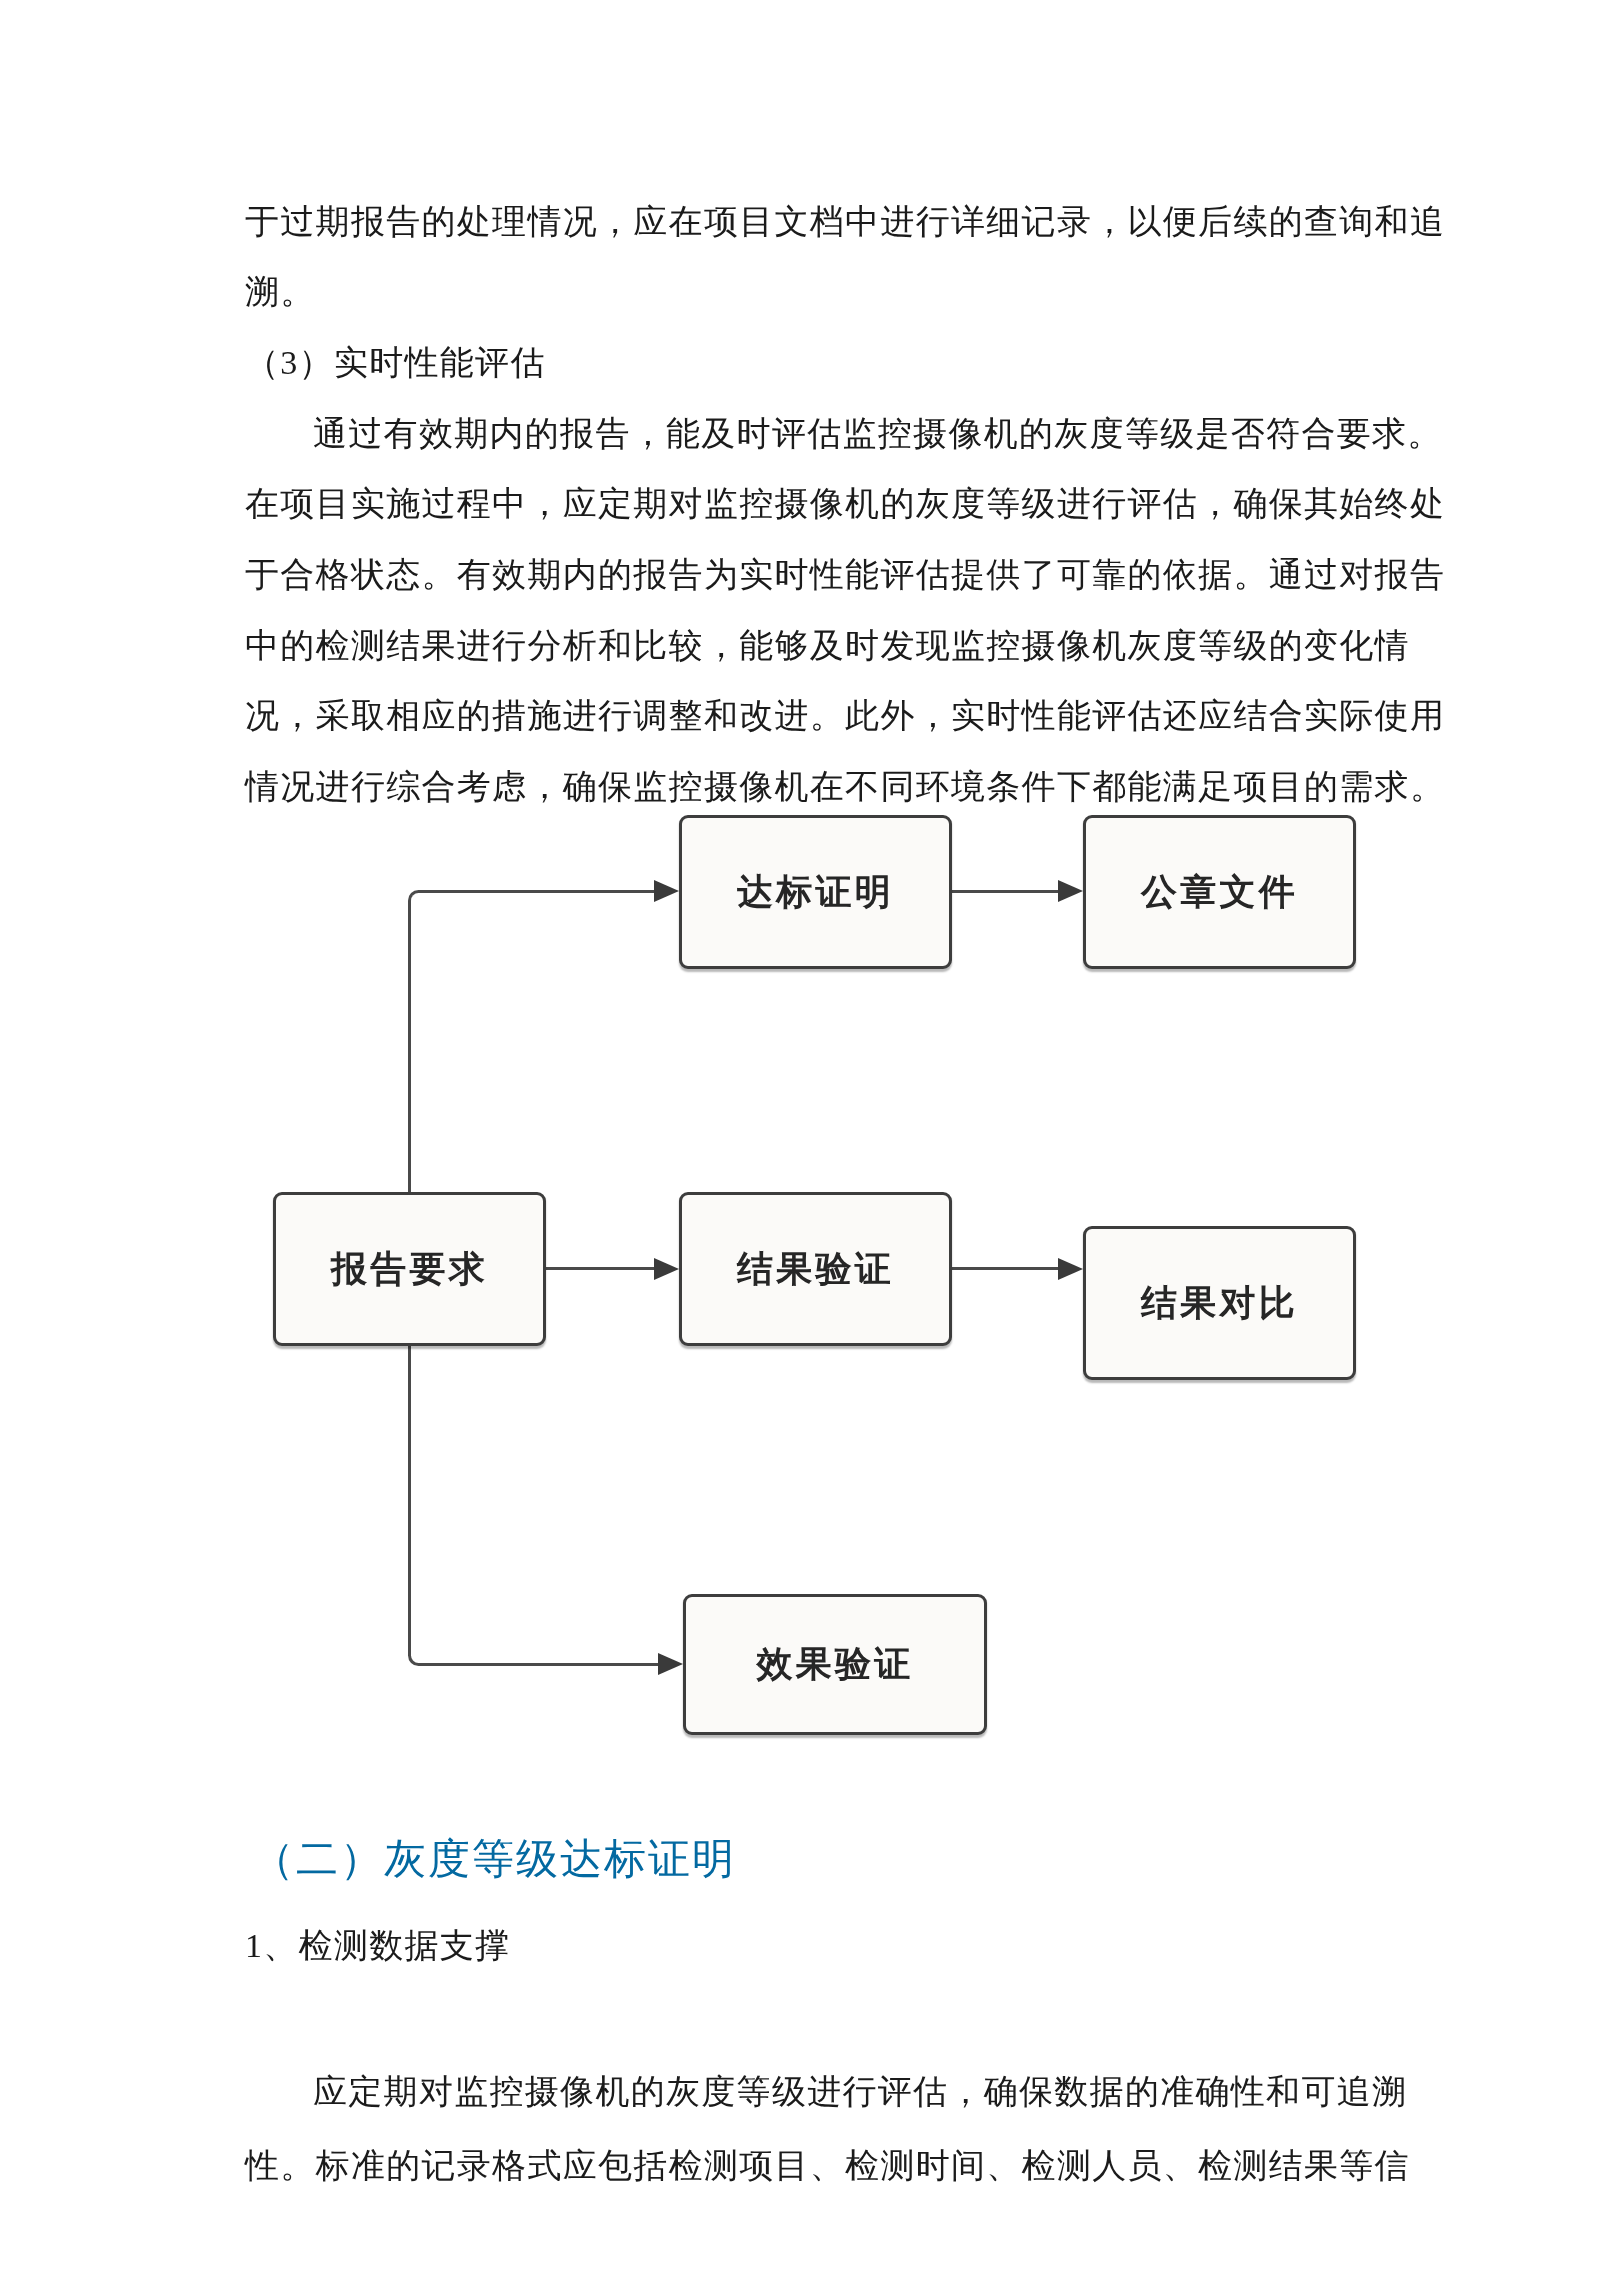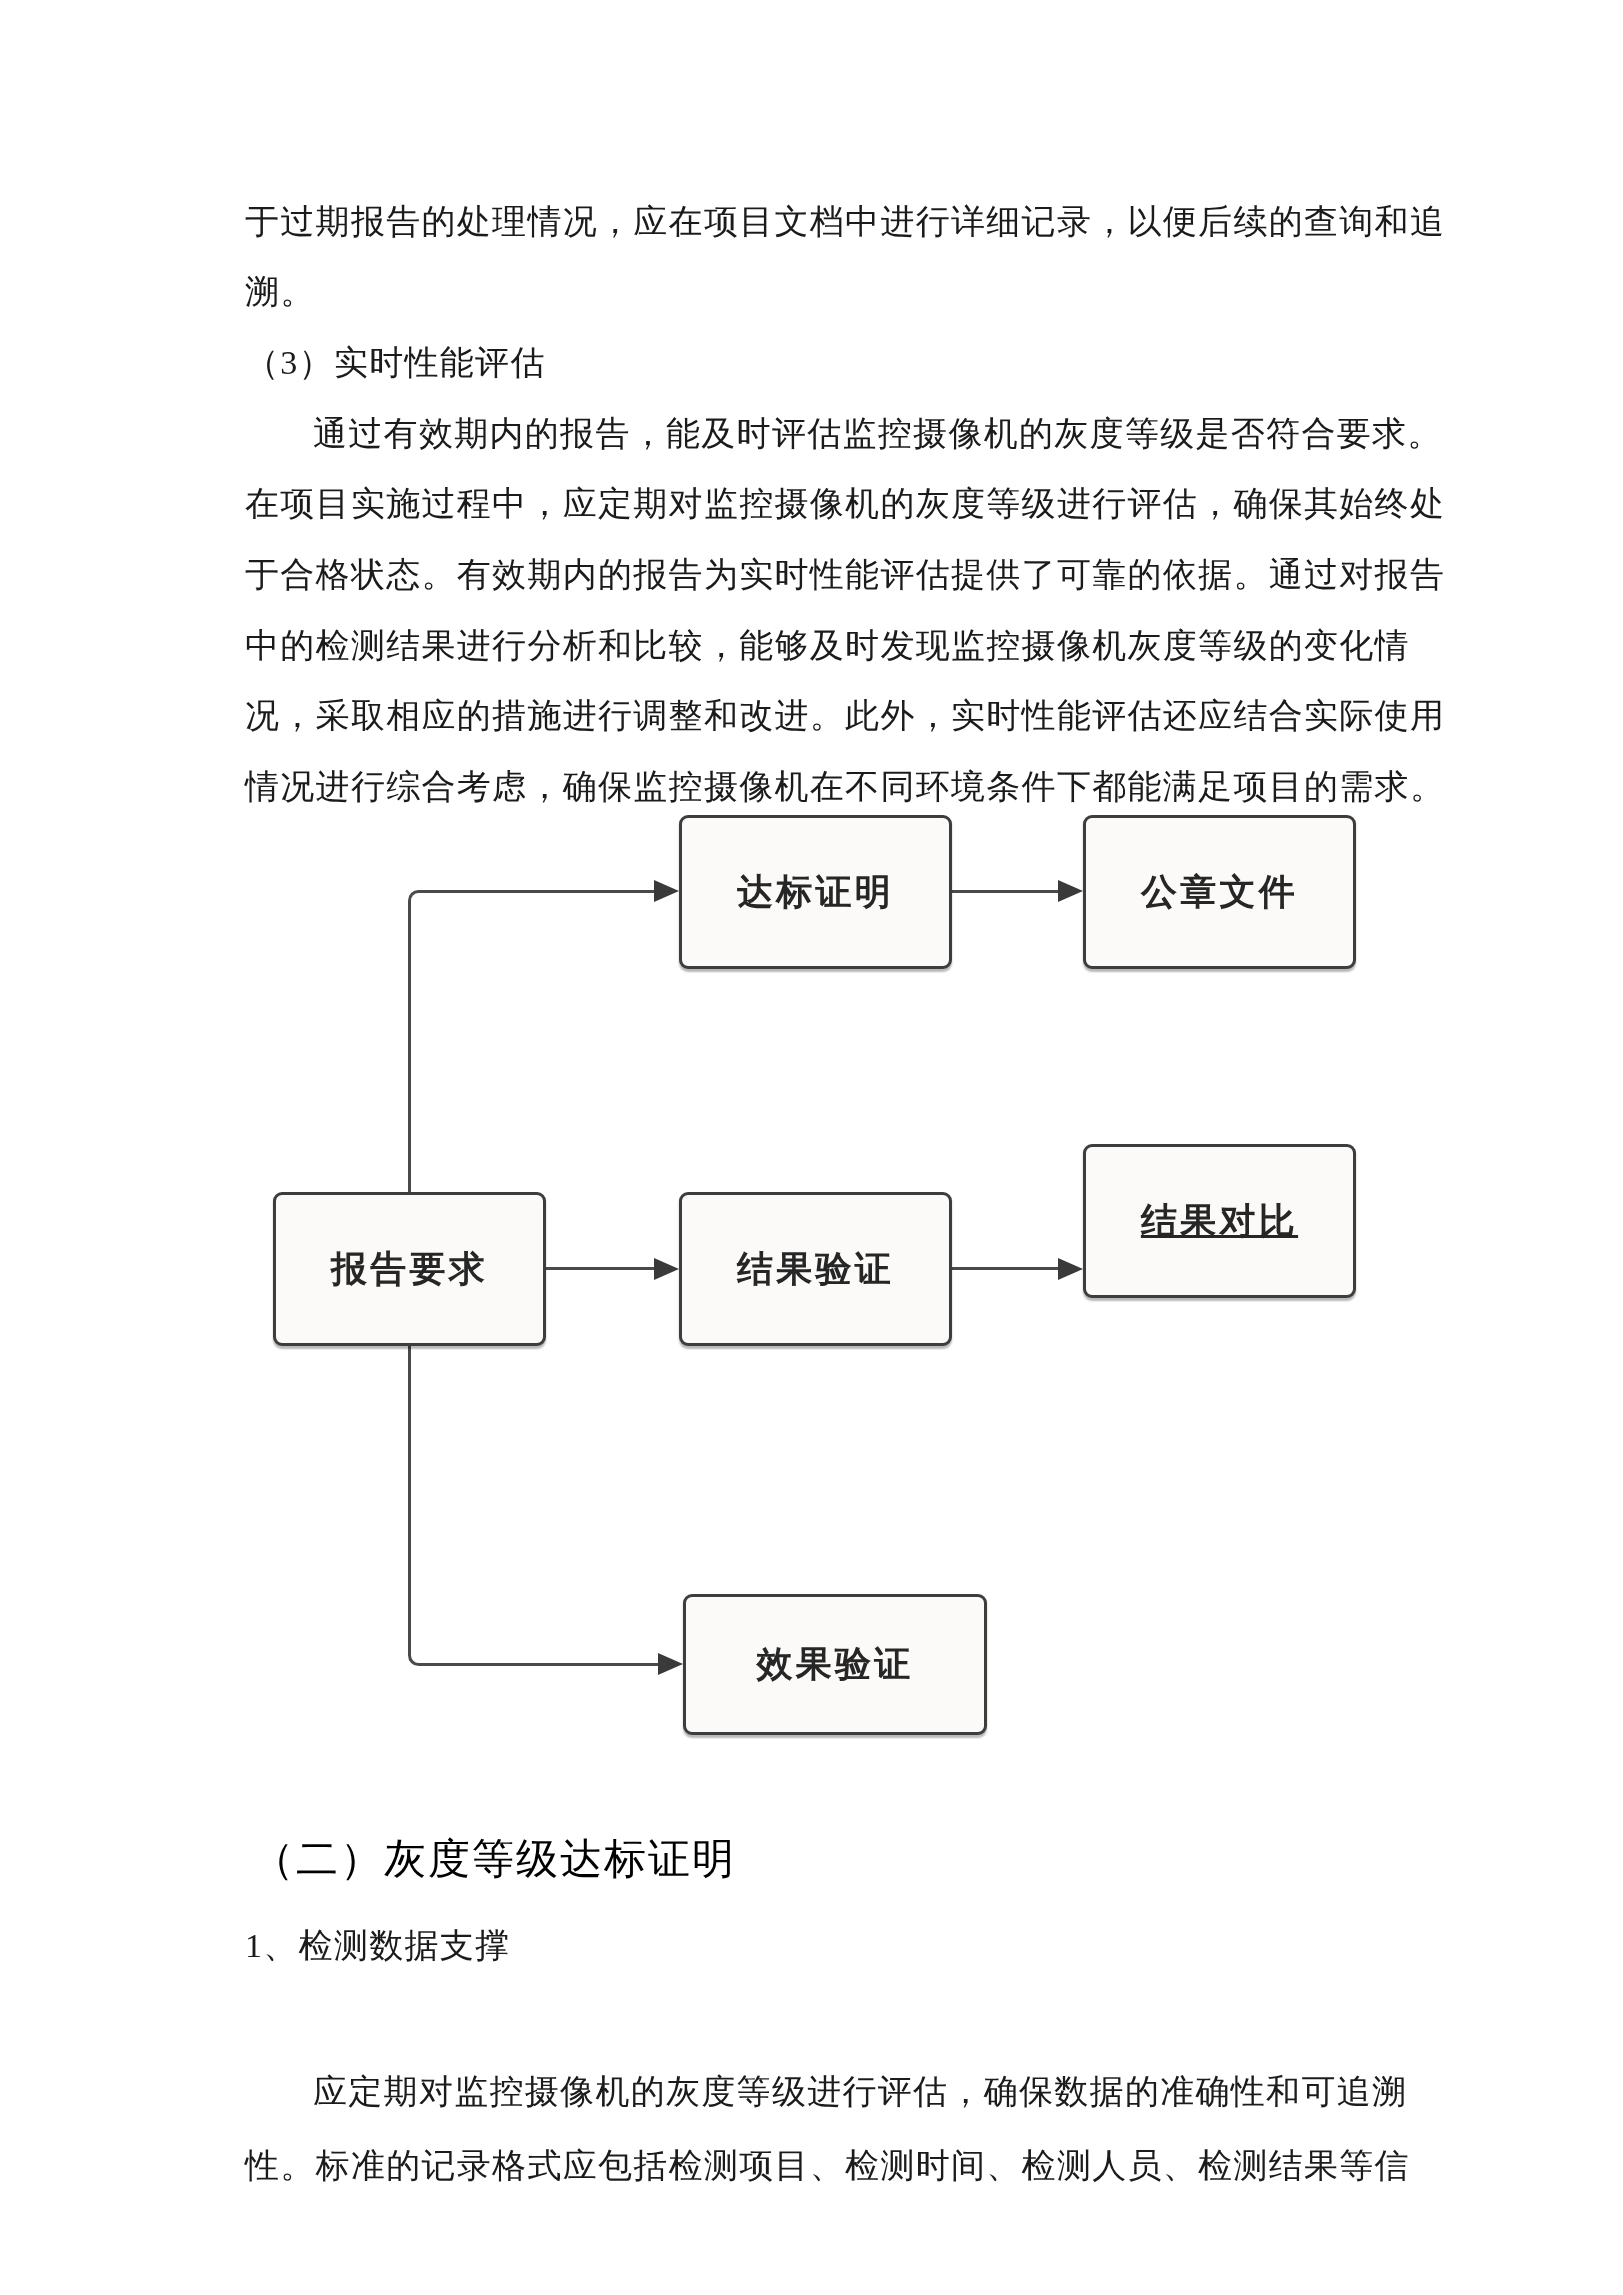--- a/index.html
+++ b/index.html
@@ -20,21 +20,21 @@
     line-height: 42px;
     color: #1b1b1b;
     letter-spacing: 1.3px;
     white-space: nowrap;
     margin-top: 24px;
   }
   .indent { padding-left: 68px; }
   .h-section {
     font-size: 42px;
     line-height: 52px;
-    color: #000000;
+    color: #0369a1;
     letter-spacing: 2px;
   }
 
   
   .fbox {
     position: absolute;
     width: 273px; height: 154px;
     box-sizing: border-box;
     background: #fbfaf8;
     border: 3.9px solid #3d3d3d;
@@ -108,21 +108,21 @@
     </div>
     <div class="fbox" style="left:1083px; top:815px;">
       <span>公章文件</span>
     </div>
     <div class="fbox" style="left:273px; top:1192px;">
       <span>报告要求</span>
     </div>
     <div class="fbox" style="left:679px; top:1192px;">
       <span>结果验证</span>
     </div>
-    <div class="fbox" style="left:1083px; top:1144px;text-decoration:underline;">
+    <div class="fbox" style="left:1083px; top:1226px;">
       <span>结果对比</span>
     </div>
     <div class="fbox fbox-small" style="left:683px; top:1594px;">
       <span>效果验证</span>
     </div>
   </div>
 
   <div class="line h-section" style="top:1809px; left:252px;">（二）灰度等级达标证明</div>
 
   <div class="line" style="top:1901px;">1、检测数据支撑</div>

